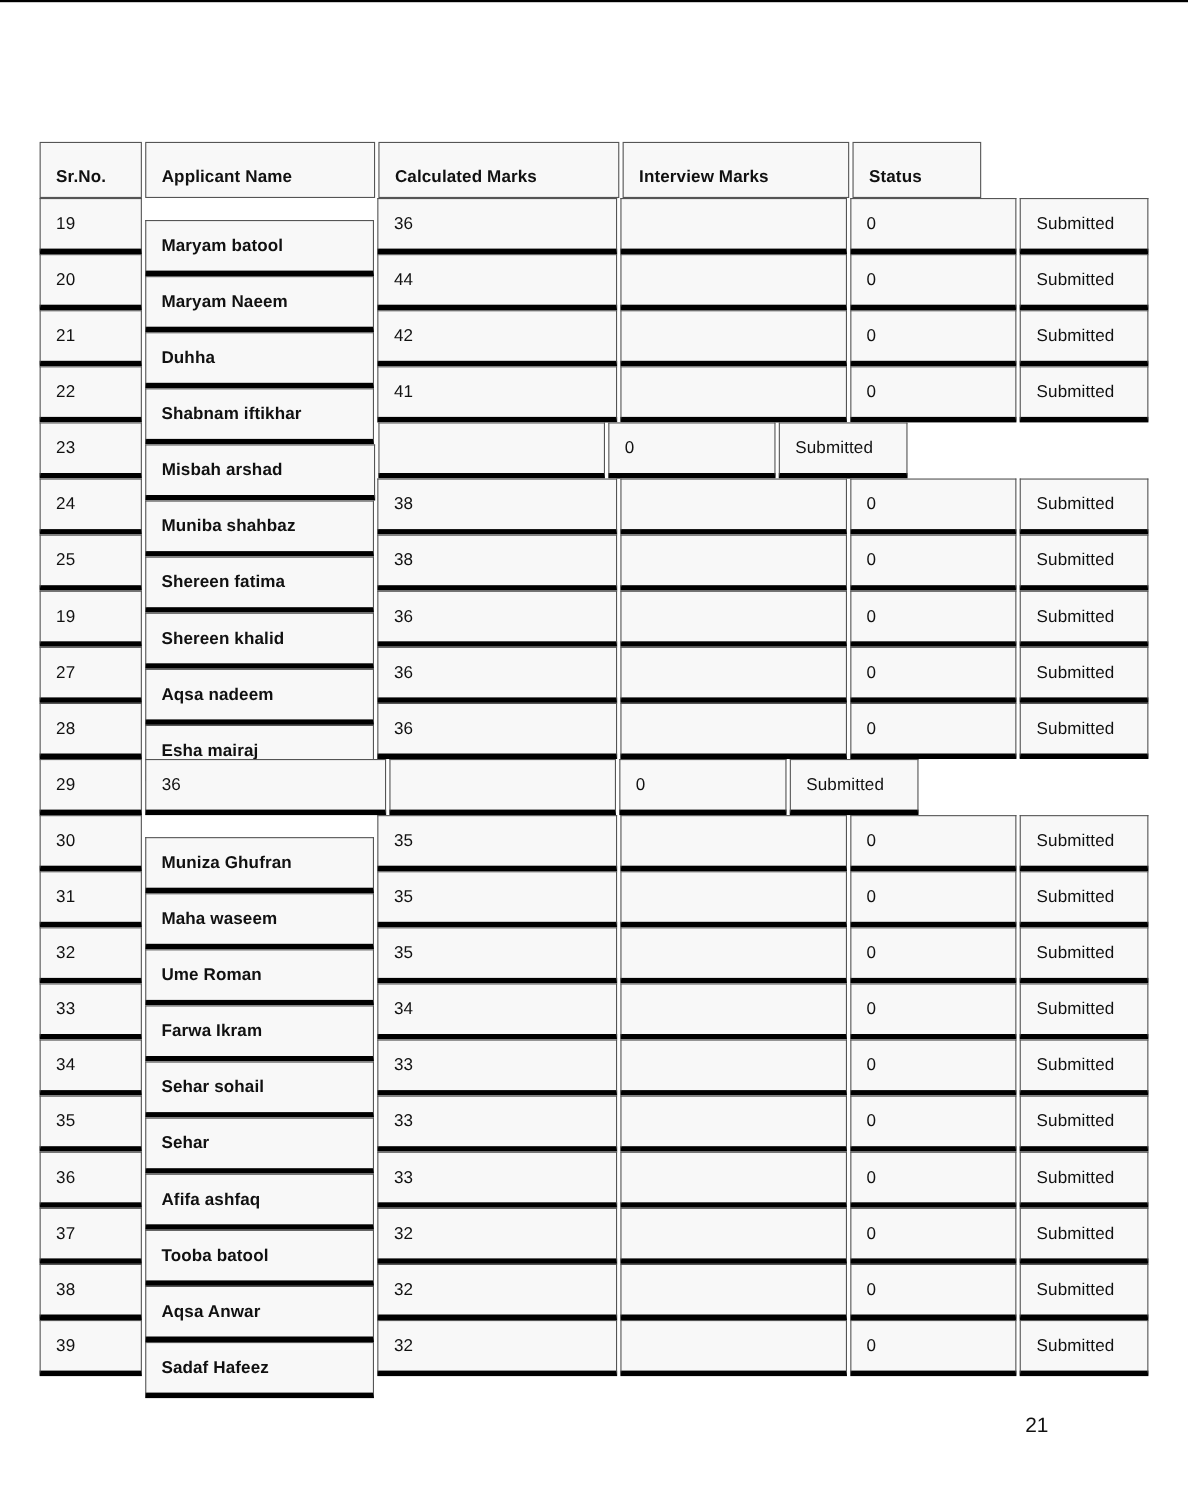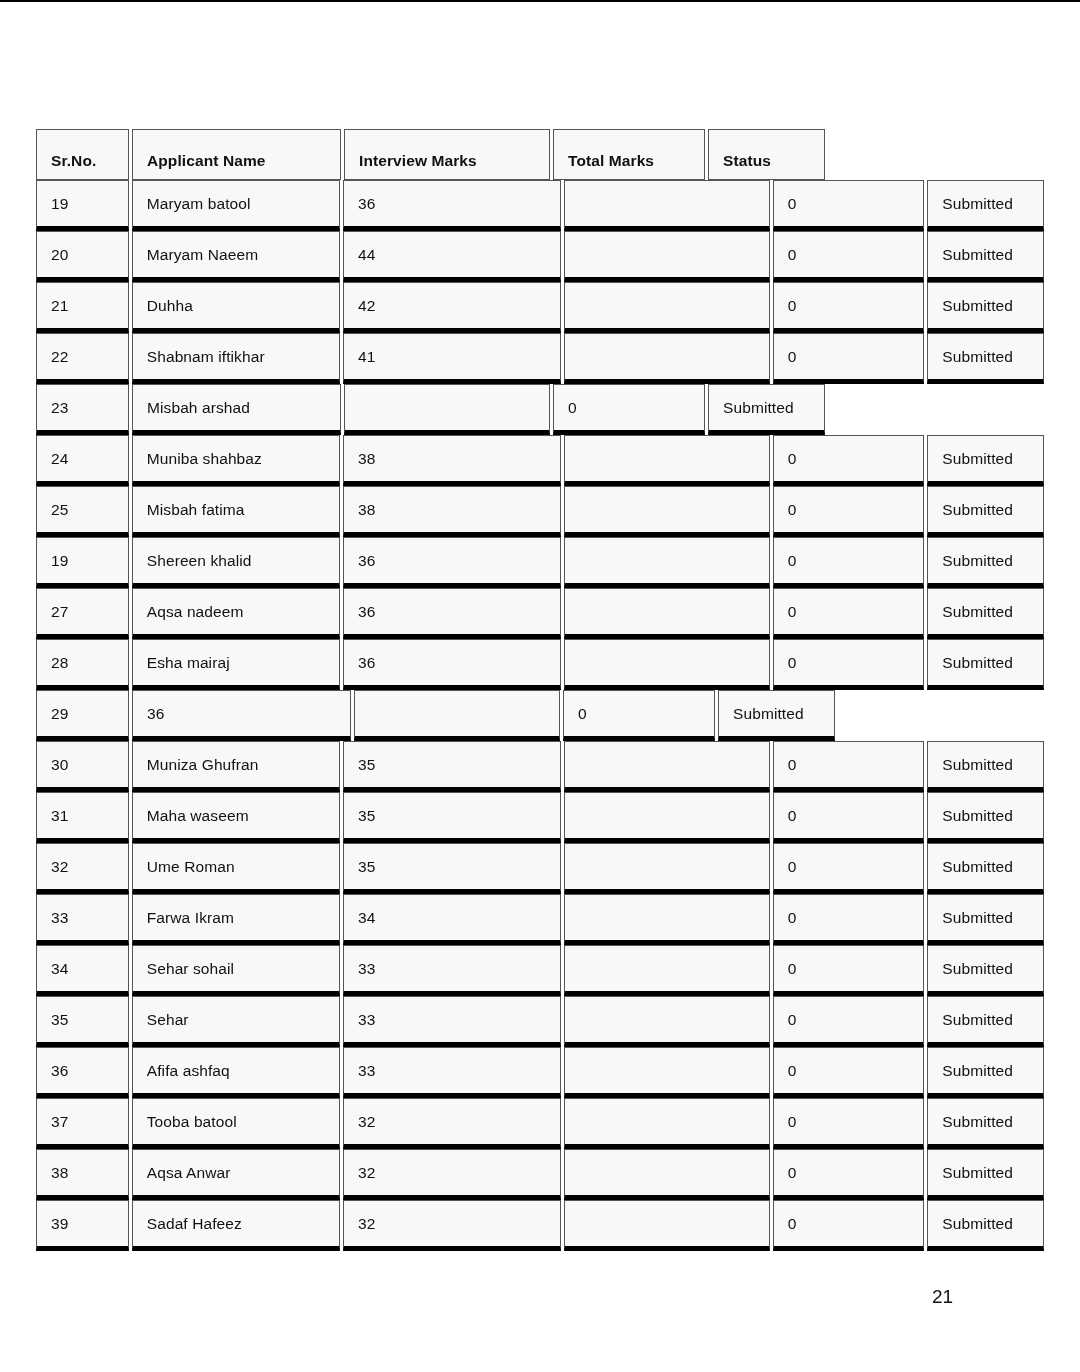--- a/index.html
+++ b/index.html
@@ -56,41 +56,41 @@
       align-items: center;
       padding-top: 12px;
     }
     .cell:last-child { margin-right: 0; }
     .c-sr { width: 93px; }
     .c-name { width: 209px; }
     .c-calc { width: 219px; }
     .c-int { width: 206px; }
     .c-total { width: 152px; }
     .c-status { width: 117px; }
-    .bold { font-weight: normal; }
+    .bold { font-weight: bold; margin-top: 20px; }
     .row.data .cell { padding-top: 0; }
     .page-number {
       position: absolute;
       left: 932px;
       top: 1286px;
       font-size: 19px;
       color: #111111;
     }
   </style>
 </head>
 <body>
 
 <div class="top-rule"></div>
 
 <div class="table-wrap">
   <div class="row header">
     <div class="cell c-sr">Sr.No.</div>
     <div class="cell c-name">Applicant Name</div>
+    <div class="cell c-calc">Calculated Marks</div>
     <div class="cell c-int">Interview Marks</div>
-    <div class="cell c-total">Total Marks</div>
     <div class="cell c-status">Status</div>
   </div>
   <div id="table-body">
       <div class="row data">
         <div class="cell c-sr">19</div>
         <div class="cell c-name bold">Maryam batool</div>
         <div class="cell c-calc">36</div>
         <div class="cell c-int"></div>
         <div class="cell c-total">0</div>
         <div class="cell c-status">Submitted</div>
@@ -129,21 +129,21 @@
       <div class="row data">
         <div class="cell c-sr">24</div>
         <div class="cell c-name bold">Muniba shahbaz</div>
         <div class="cell c-calc">38</div>
         <div class="cell c-int"></div>
         <div class="cell c-total">0</div>
         <div class="cell c-status">Submitted</div>
       </div>
       <div class="row data">
         <div class="cell c-sr">25</div>
-        <div class="cell c-name bold">Misbah fatima</div>
+        <div class="cell c-name bold">Shereen fatima</div>
         <div class="cell c-calc">38</div>
         <div class="cell c-int"></div>
         <div class="cell c-total">0</div>
         <div class="cell c-status">Submitted</div>
       </div>
       <div class="row data">
         <div class="cell c-sr">19</div>
         <div class="cell c-name bold">Shereen khalid</div>
         <div class="cell c-calc">36</div>
         <div class="cell c-int"></div>

